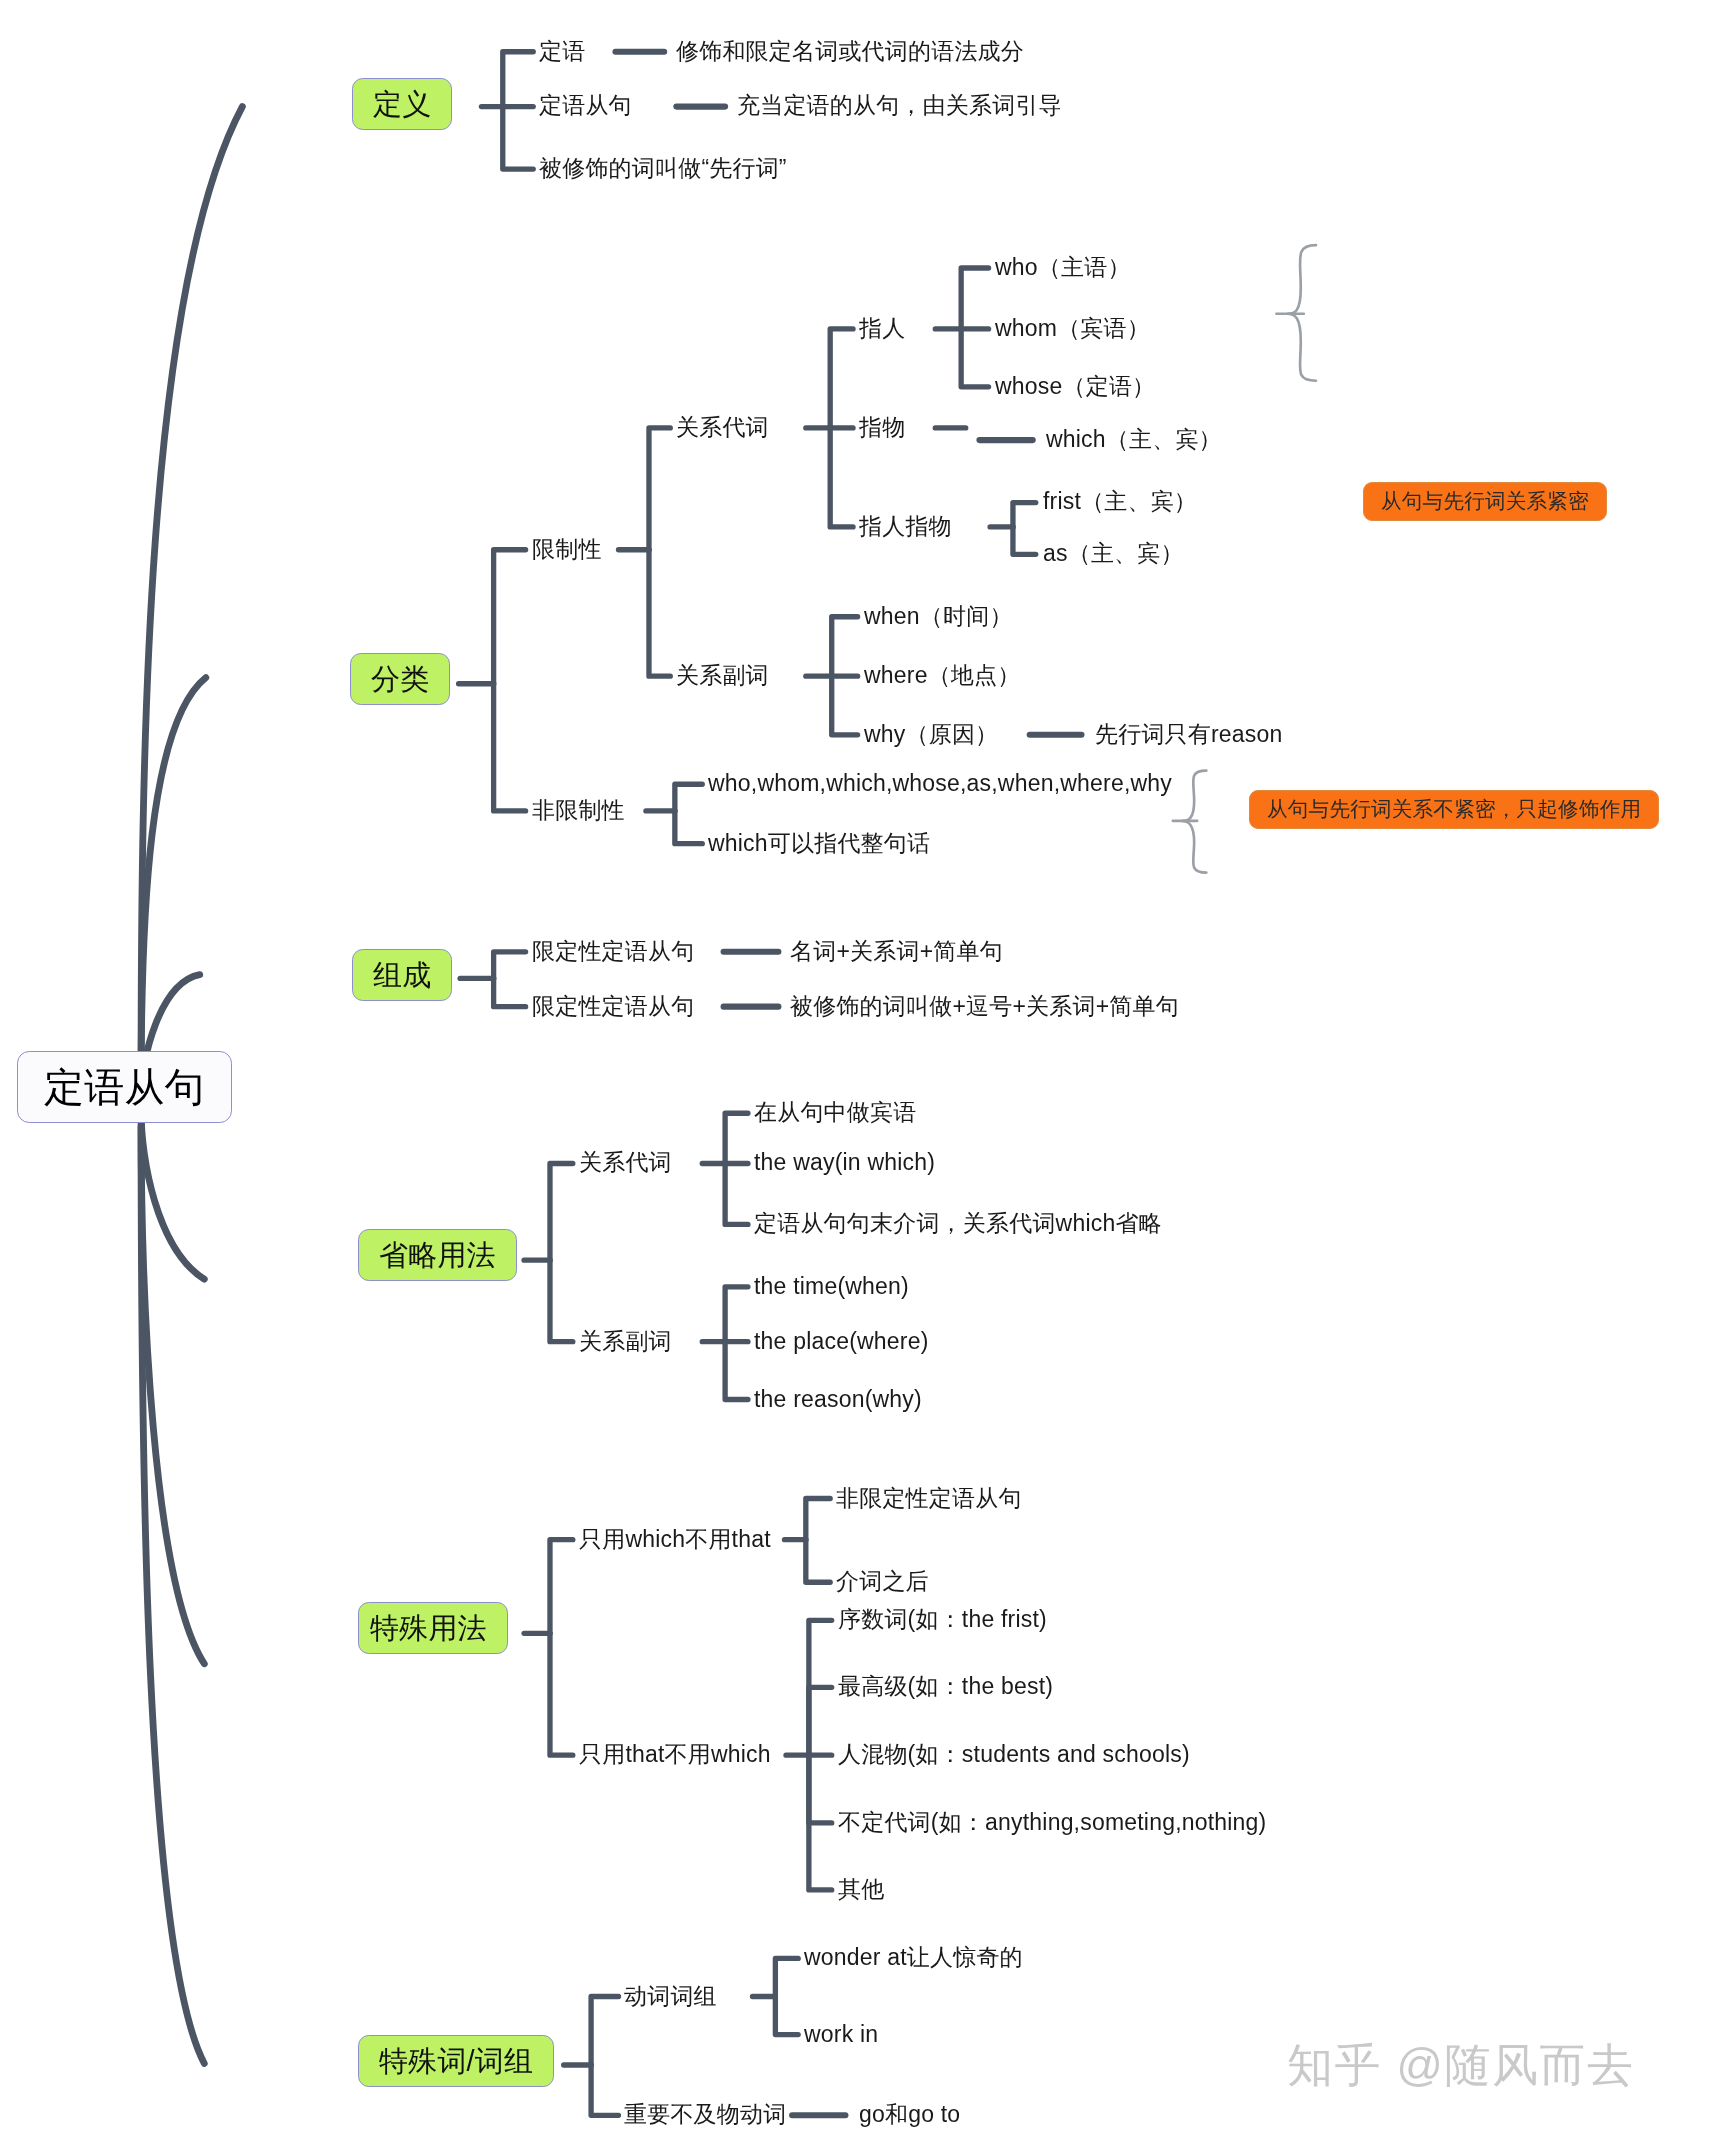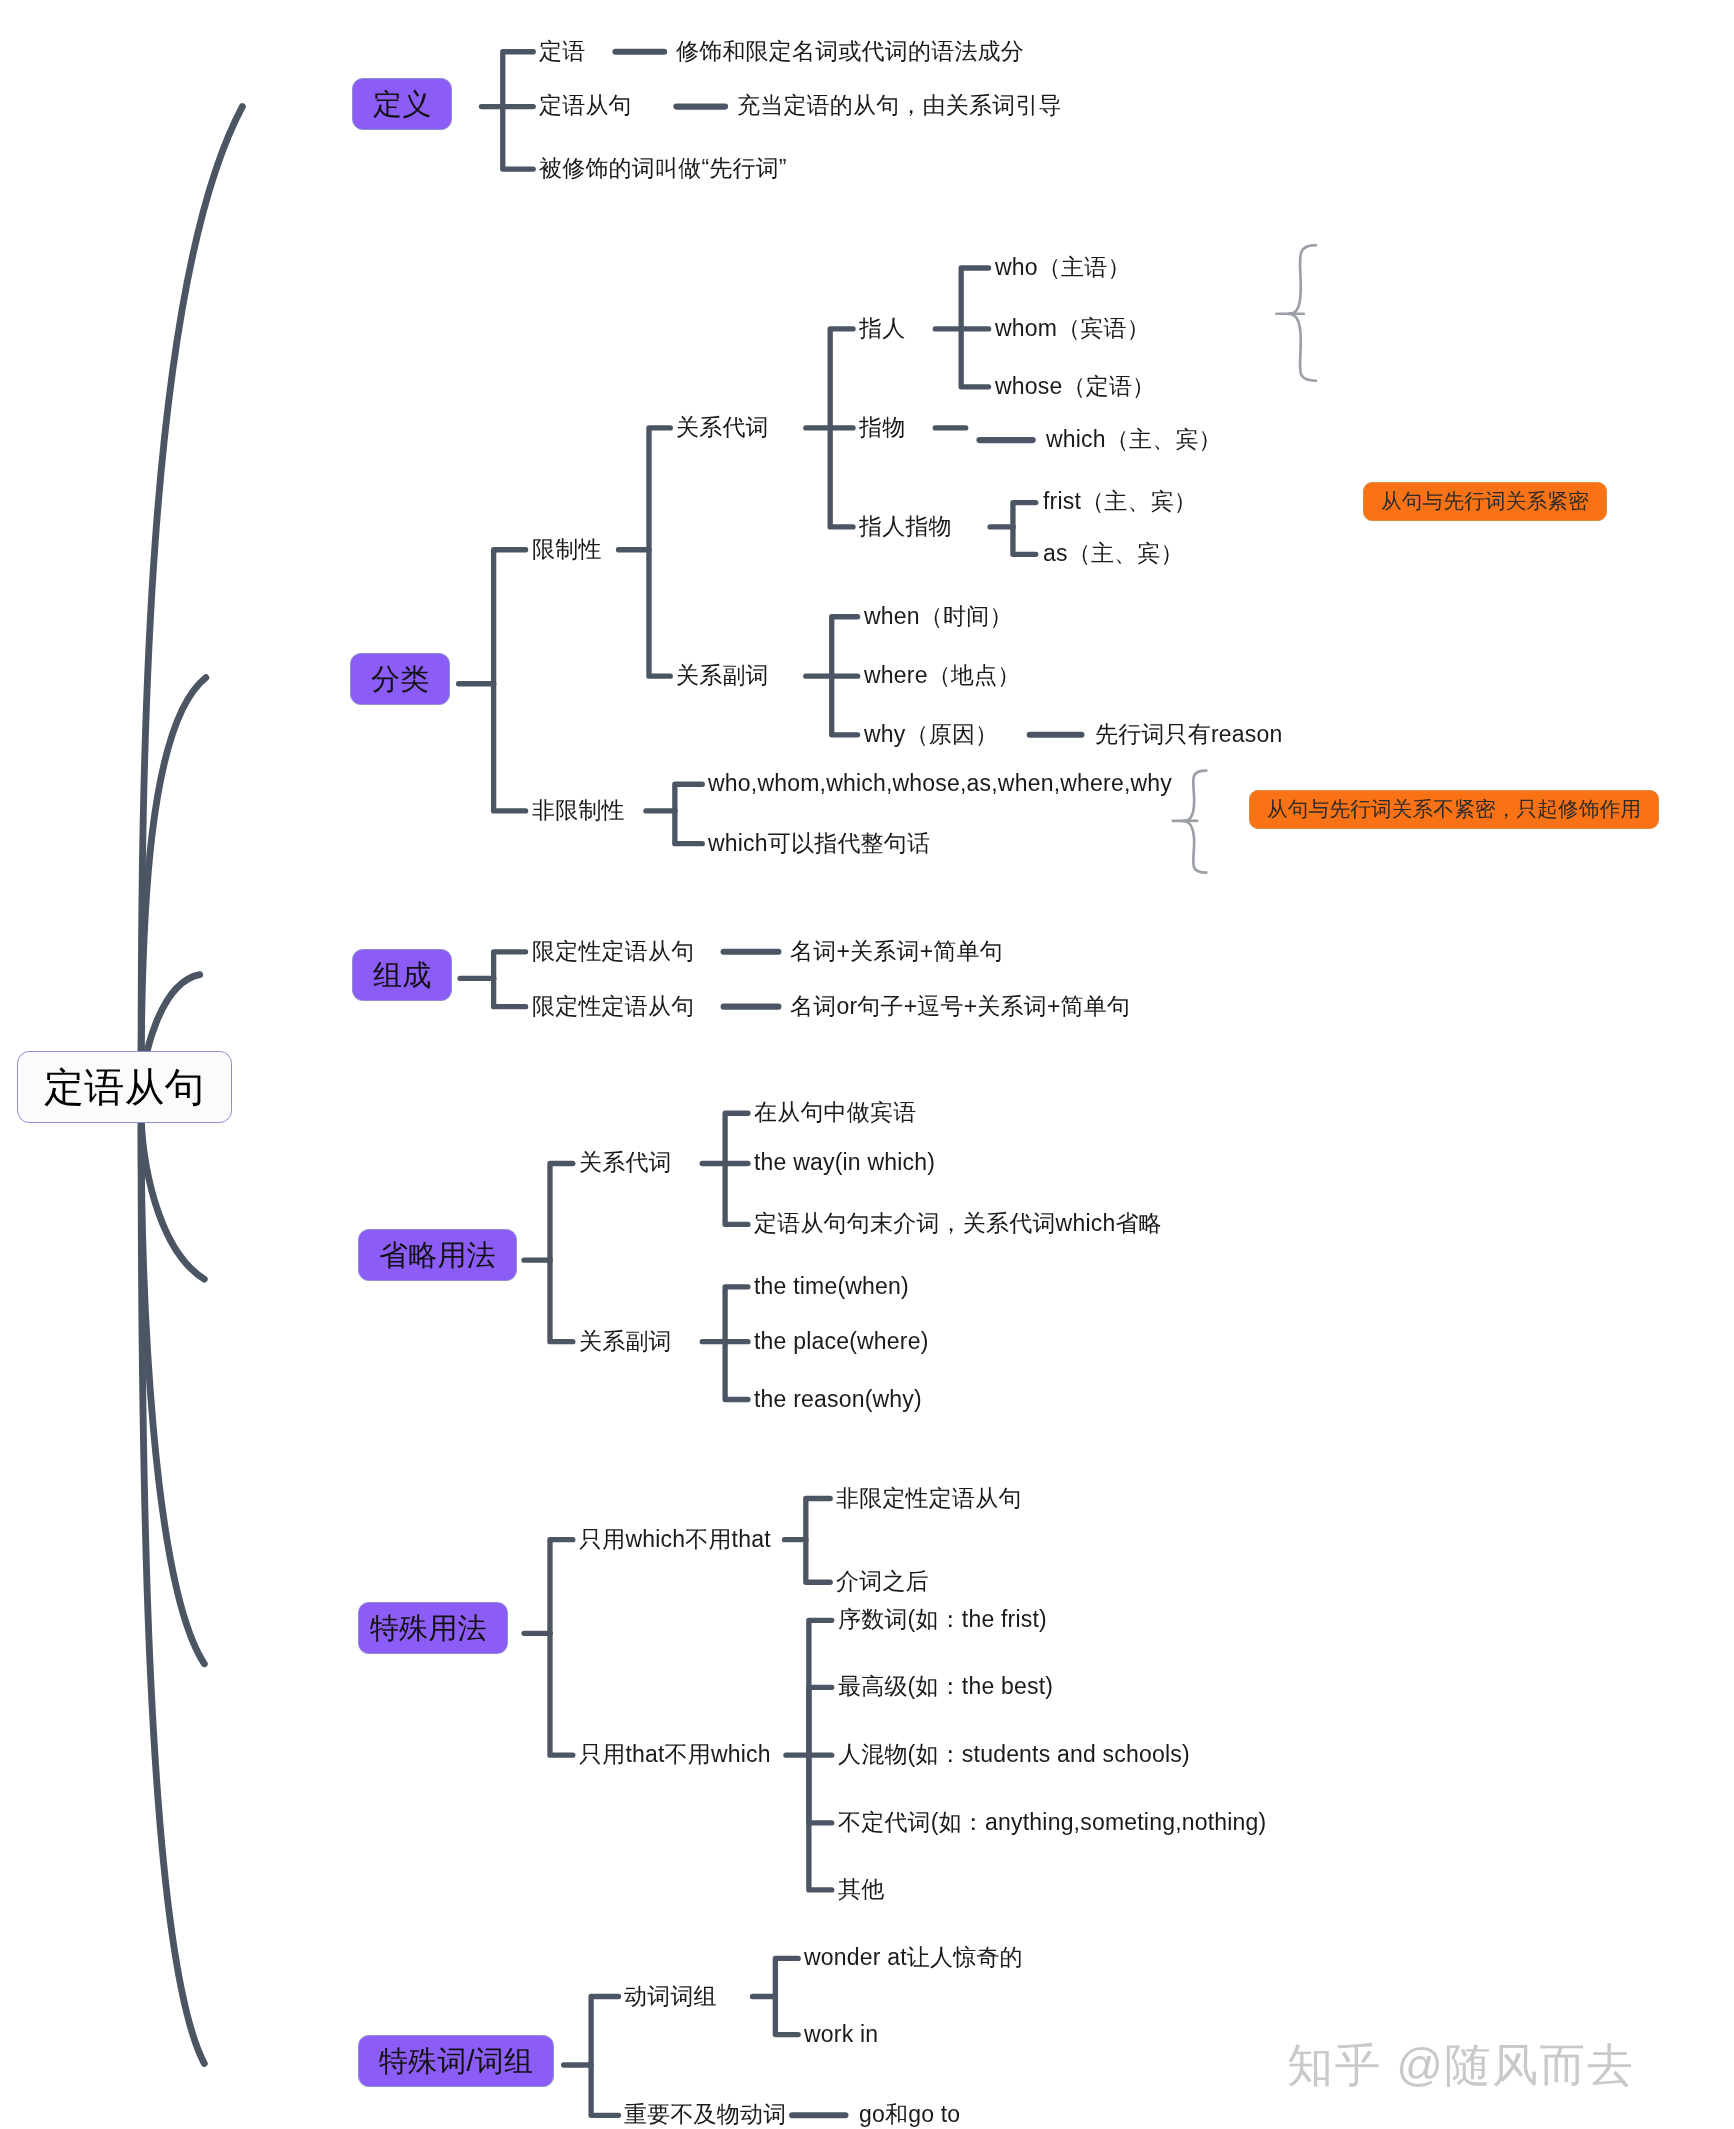--- a/index.html
+++ b/index.html
@@ -24,21 +24,21 @@
   }
   .node{
     position:absolute;
     white-space:nowrap;
     font-size:23px;
     line-height:1;
     color:#1a1a1a;
     letter-spacing:0.2px;
   }
   .node.lvl1{
-    background:#8b5cf6;
+    background:#bef264;
     border:1.5px solid #8d8fd0;
     border-radius:10.7px;
     padding:10.7px 20px;
     font-size:29px;
     color:#111;
   }
   .node.root{
     background:#fbfbfd;
     border:1.5px solid #8d8fd0;
     border-radius:12.2px;
@@ -279,21 +279,21 @@
   <div class="node" style="left:532px; top:940px;">
     <span>限定性定语从句</span>
   </div>
   <div class="node" style="left:790px; top:940px;">
     <span>名词+关系词+简单句</span>
   </div>
   <div class="node" style="left:532px; top:995px;">
     <span>限定性定语从句</span>
   </div>
   <div class="node" style="left:790px; top:995px;">
-    <span>名词or句子+逗号+关系词+简单句</span>
+    <span>被修饰的词叫做+逗号+关系词+简单句</span>
   </div>
 
   <div class="node lvl1" style="left:358px; top:1229px;">
     <span>省略用法</span>
   </div>
   <div class="node" style="left:579px; top:1151px;">
     <span>关系代词</span>
   </div>
   <div class="node" style="left:754px; top:1101px;">
     <span>在从句中做宾语</span>

